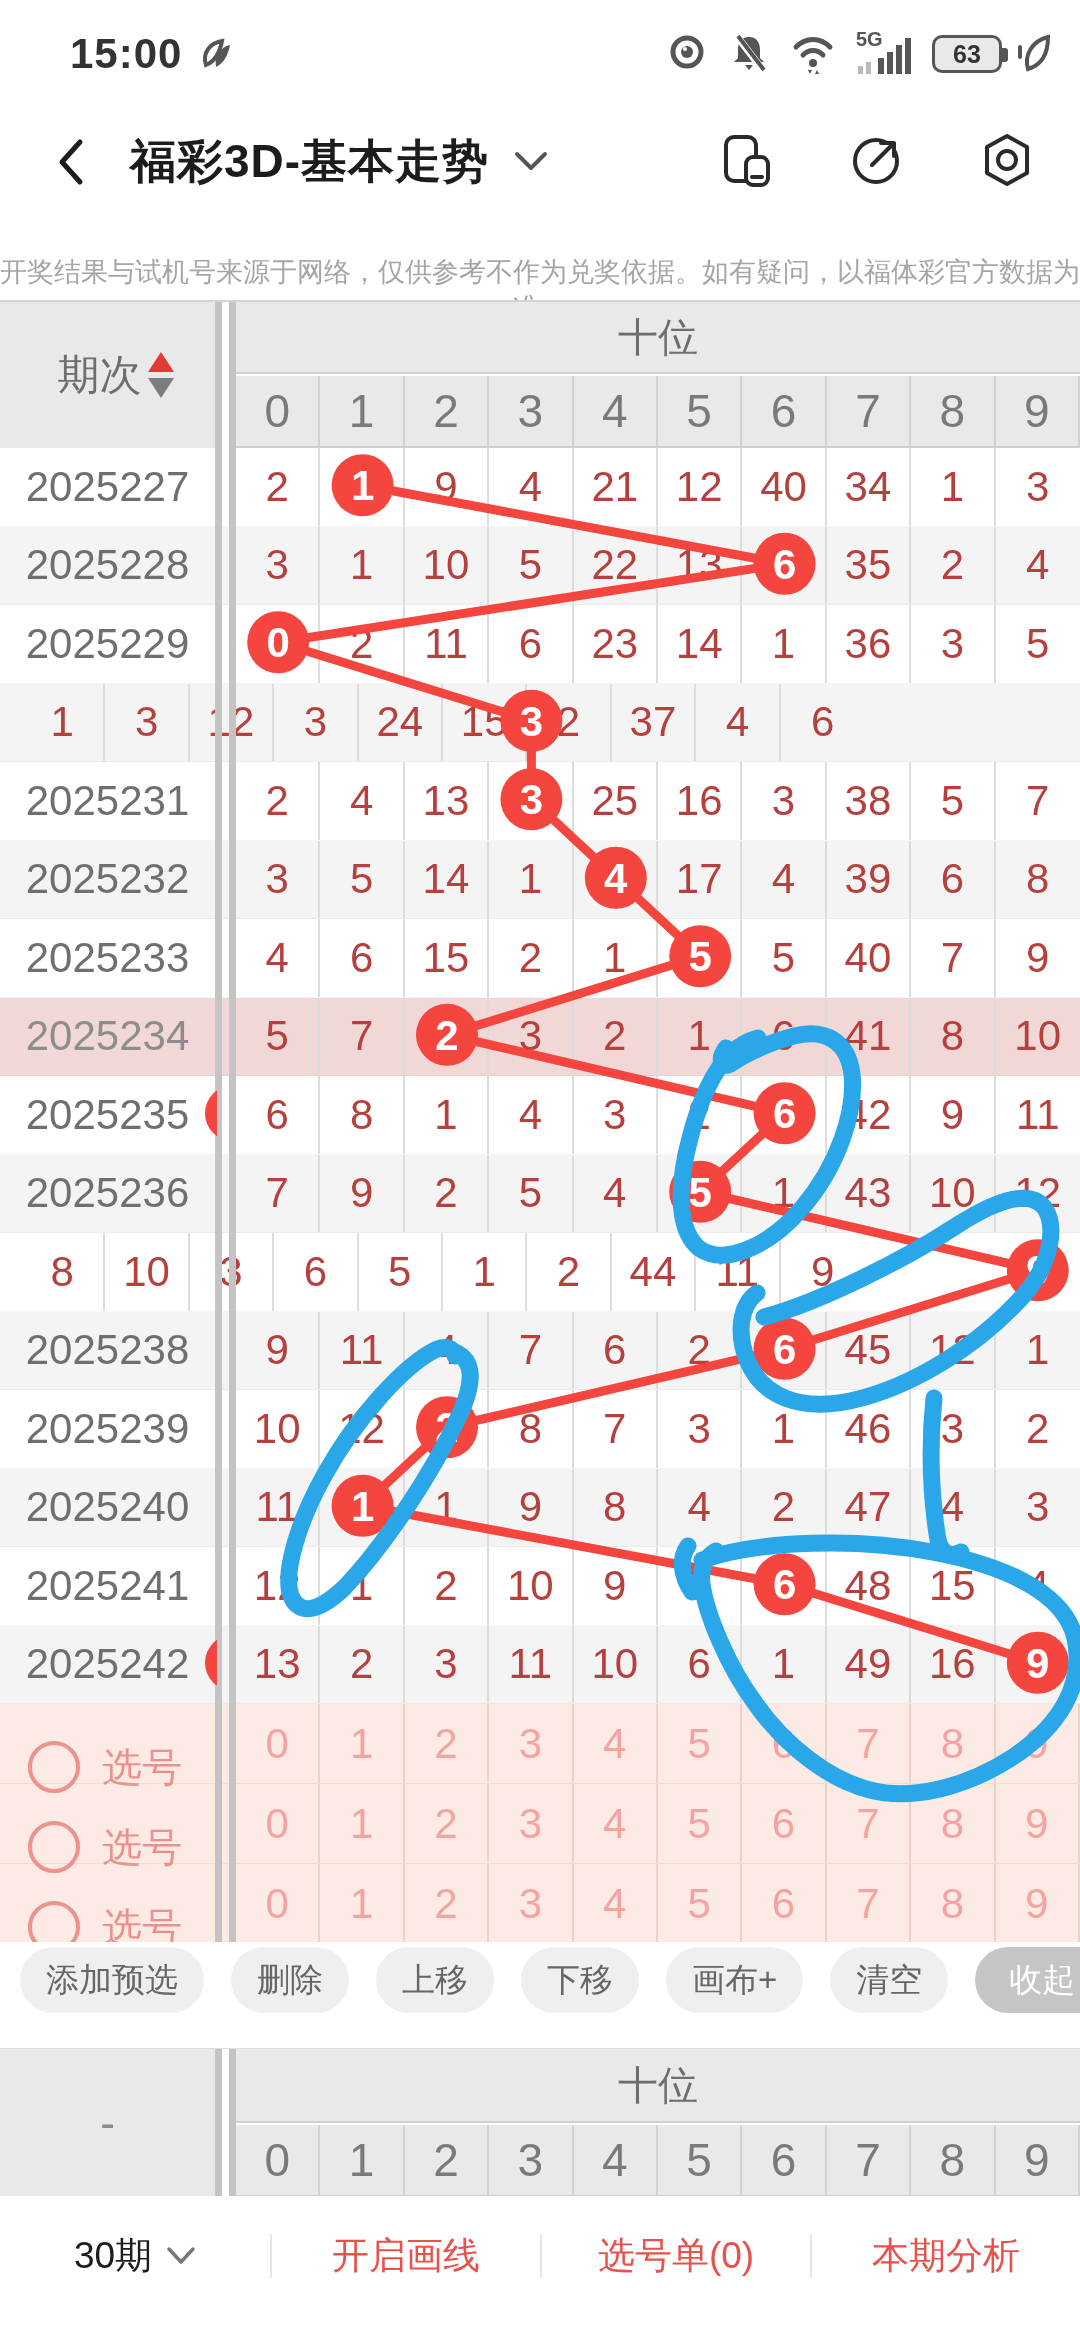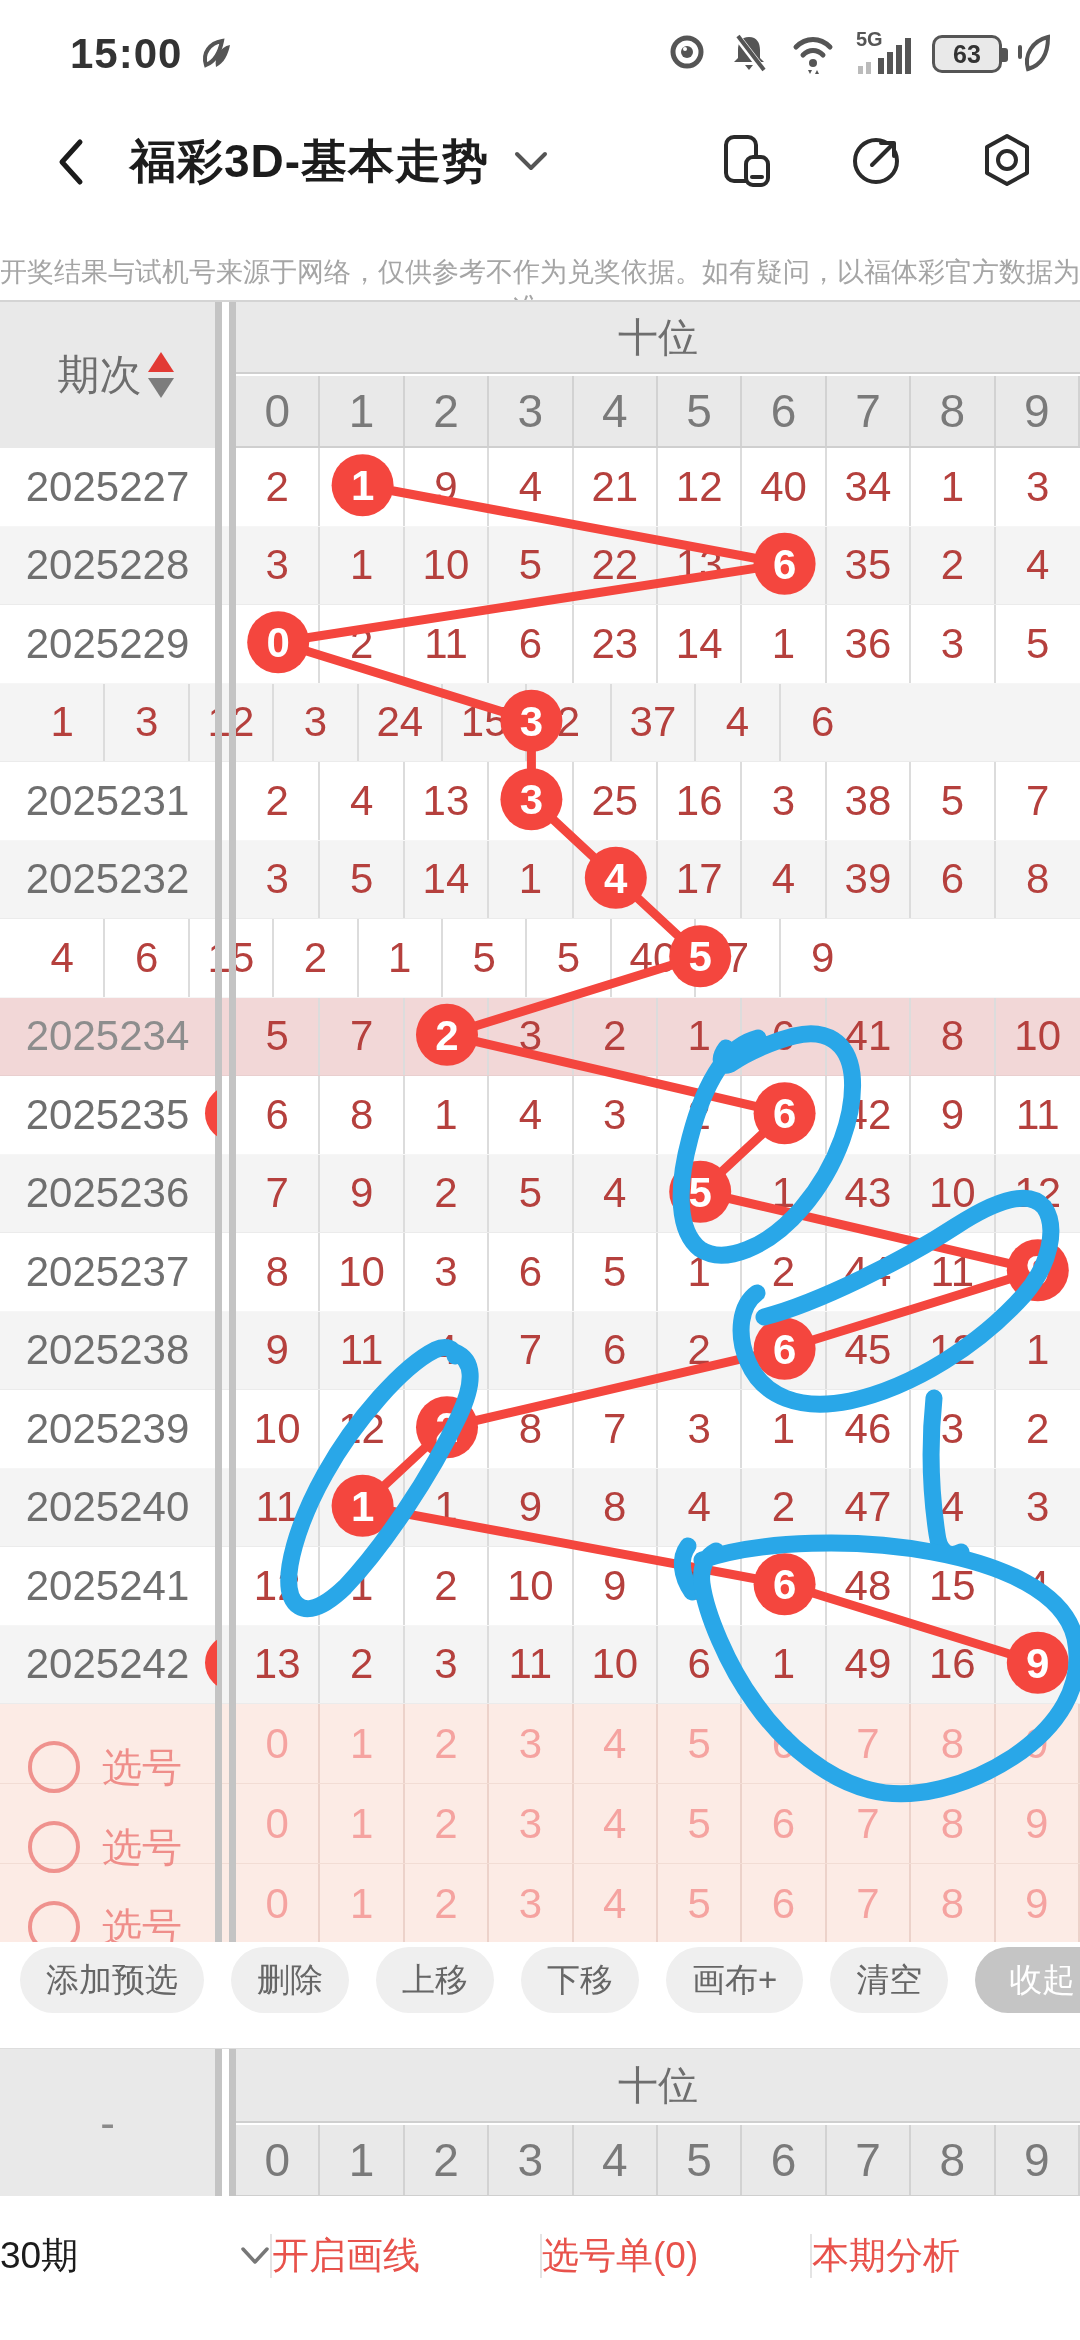--- a/index.html
+++ b/index.html
@@ -72,21 +72,21 @@
 
   
   .sticky{position:absolute;top:2048px;left:0;width:1080px;height:148px;border-top:1px solid #ddd;background:#fff;overflow:hidden;}
   .sticky .period-head{position:absolute;left:0;top:0;width:215px;height:148px;background:#e9e9e9;display:flex;align-items:center;justify-content:center;font-size:44px;color:#8a8a8a;}
   .sticky .group-band{height:74px;}
   .sticky .digit-band{top:76px;height:72px;}
   .sticky .vbar{height:148px;}
 
   
   .bottomnav{position:absolute;top:2196px;left:0;width:1080px;height:144px;background:#fff;display:flex;align-items:flex-start;padding-top:30px;}
-  .bn-item{display:flex;align-items:center;justify-content:space-between;font-size:37px;height:60px;}
+  .bn-item{display:flex;align-items:center;justify-content:center;font-size:37px;height:60px;}
   .bn-first{flex:0 0 270px;color:#1c1c1c;gap:14px;}
   .bn-red{flex:1;color:#e8524b;}
   .bn-sep{width:2px;height:44px;background:#e4e4e4;margin-top:8px;}
 </style>
 </head>
 <body>
 
 <div class="screen">
 
   <div class="statusbar">
@@ -287,20 +287,21 @@
           <span class="dcell">14</span>
           <span class="dcell">1</span>
           <span class="dcell">4</span>
           <span class="dcell">17</span>
           <span class="dcell">4</span>
           <span class="dcell">39</span>
           <span class="dcell">6</span>
           <span class="dcell">8</span>
         </div>
         <div class="trow row-white">
+          <span class="col-period">2025233</span>
           <span class="col-gap"></span>
           <span class="dcell">4</span>
           <span class="dcell">6</span>
           <span class="dcell">15</span>
           <span class="dcell">2</span>
           <span class="dcell">1</span>
           <span class="dcell">5</span>
           <span class="dcell">5</span>
           <span class="dcell">40</span>
           <span class="dcell">7</span>
@@ -342,21 +343,20 @@
           <span class="dcell">2</span>
           <span class="dcell">5</span>
           <span class="dcell">4</span>
           <span class="dcell">5</span>
           <span class="dcell">1</span>
           <span class="dcell">43</span>
           <span class="dcell">10</span>
           <span class="dcell">12</span>
         </div>
         <div class="trow row-white">
-          <span class="col-period">2025237</span>
           <span class="col-gap"></span>
           <span class="dcell">8</span>
           <span class="dcell">10</span>
           <span class="dcell">3</span>
           <span class="dcell">6</span>
           <span class="dcell">5</span>
           <span class="dcell">1</span>
           <span class="dcell">2</span>
           <span class="dcell">44</span>
           <span class="dcell">11</span>

